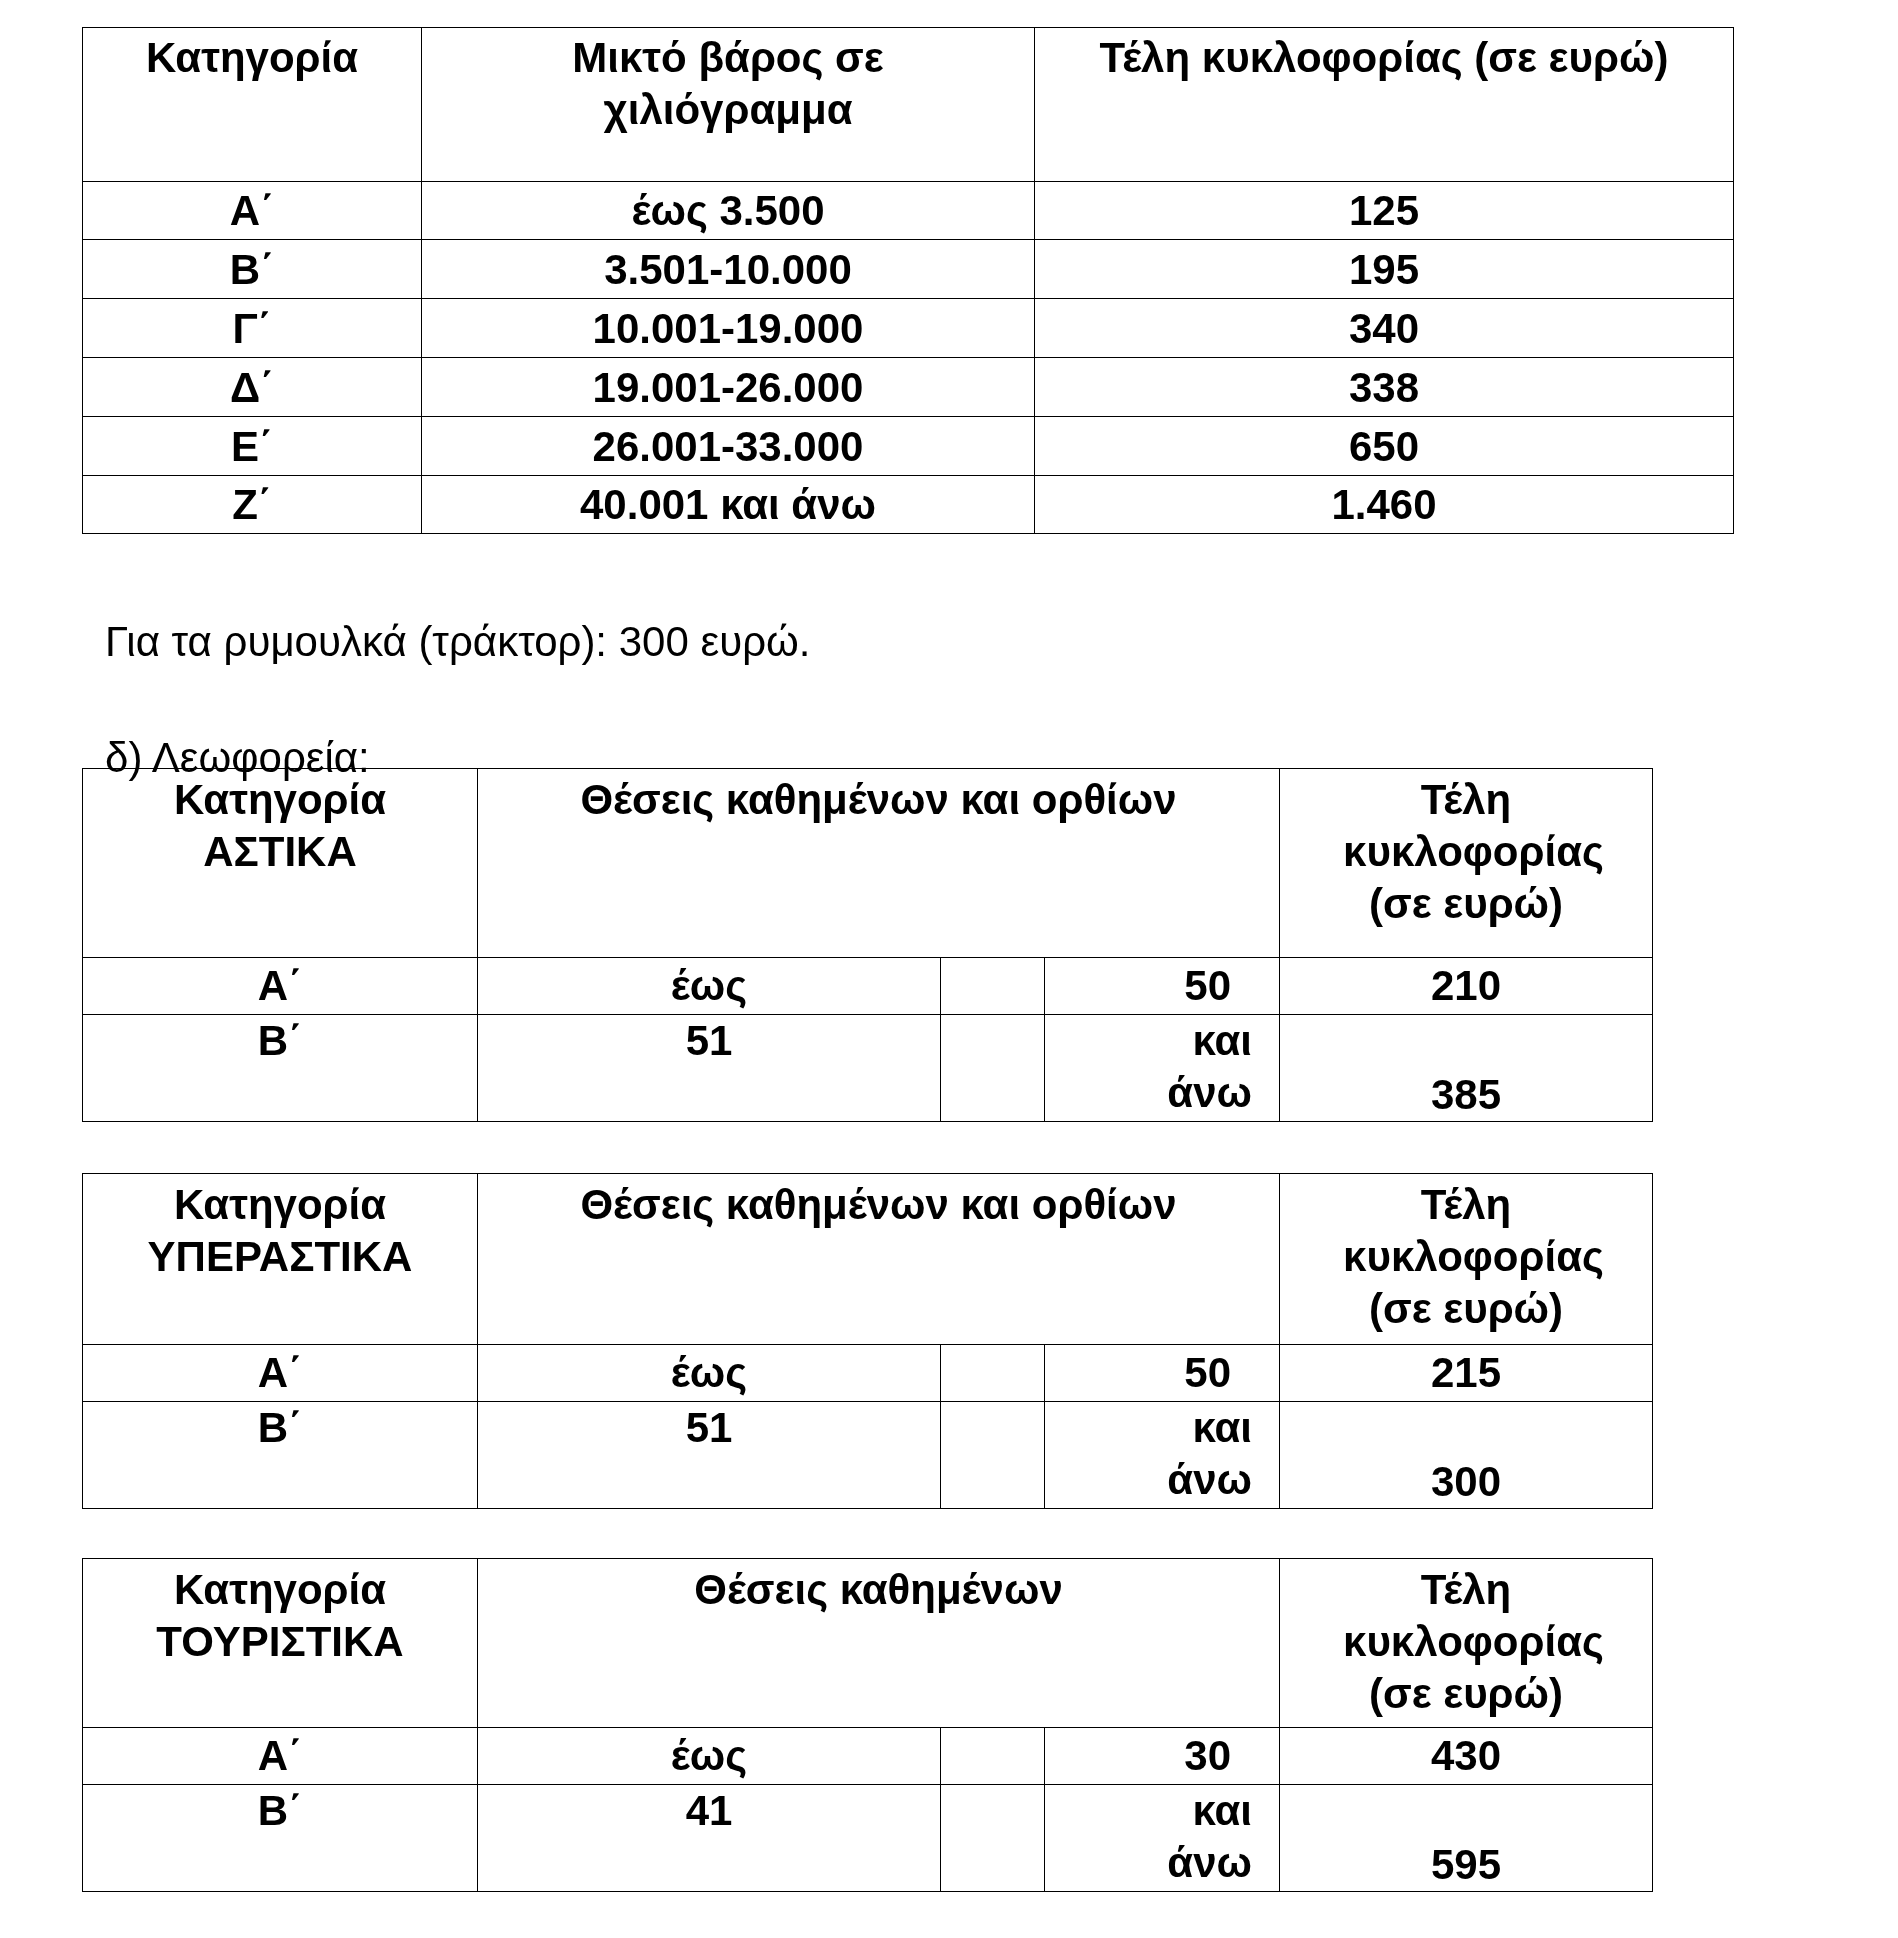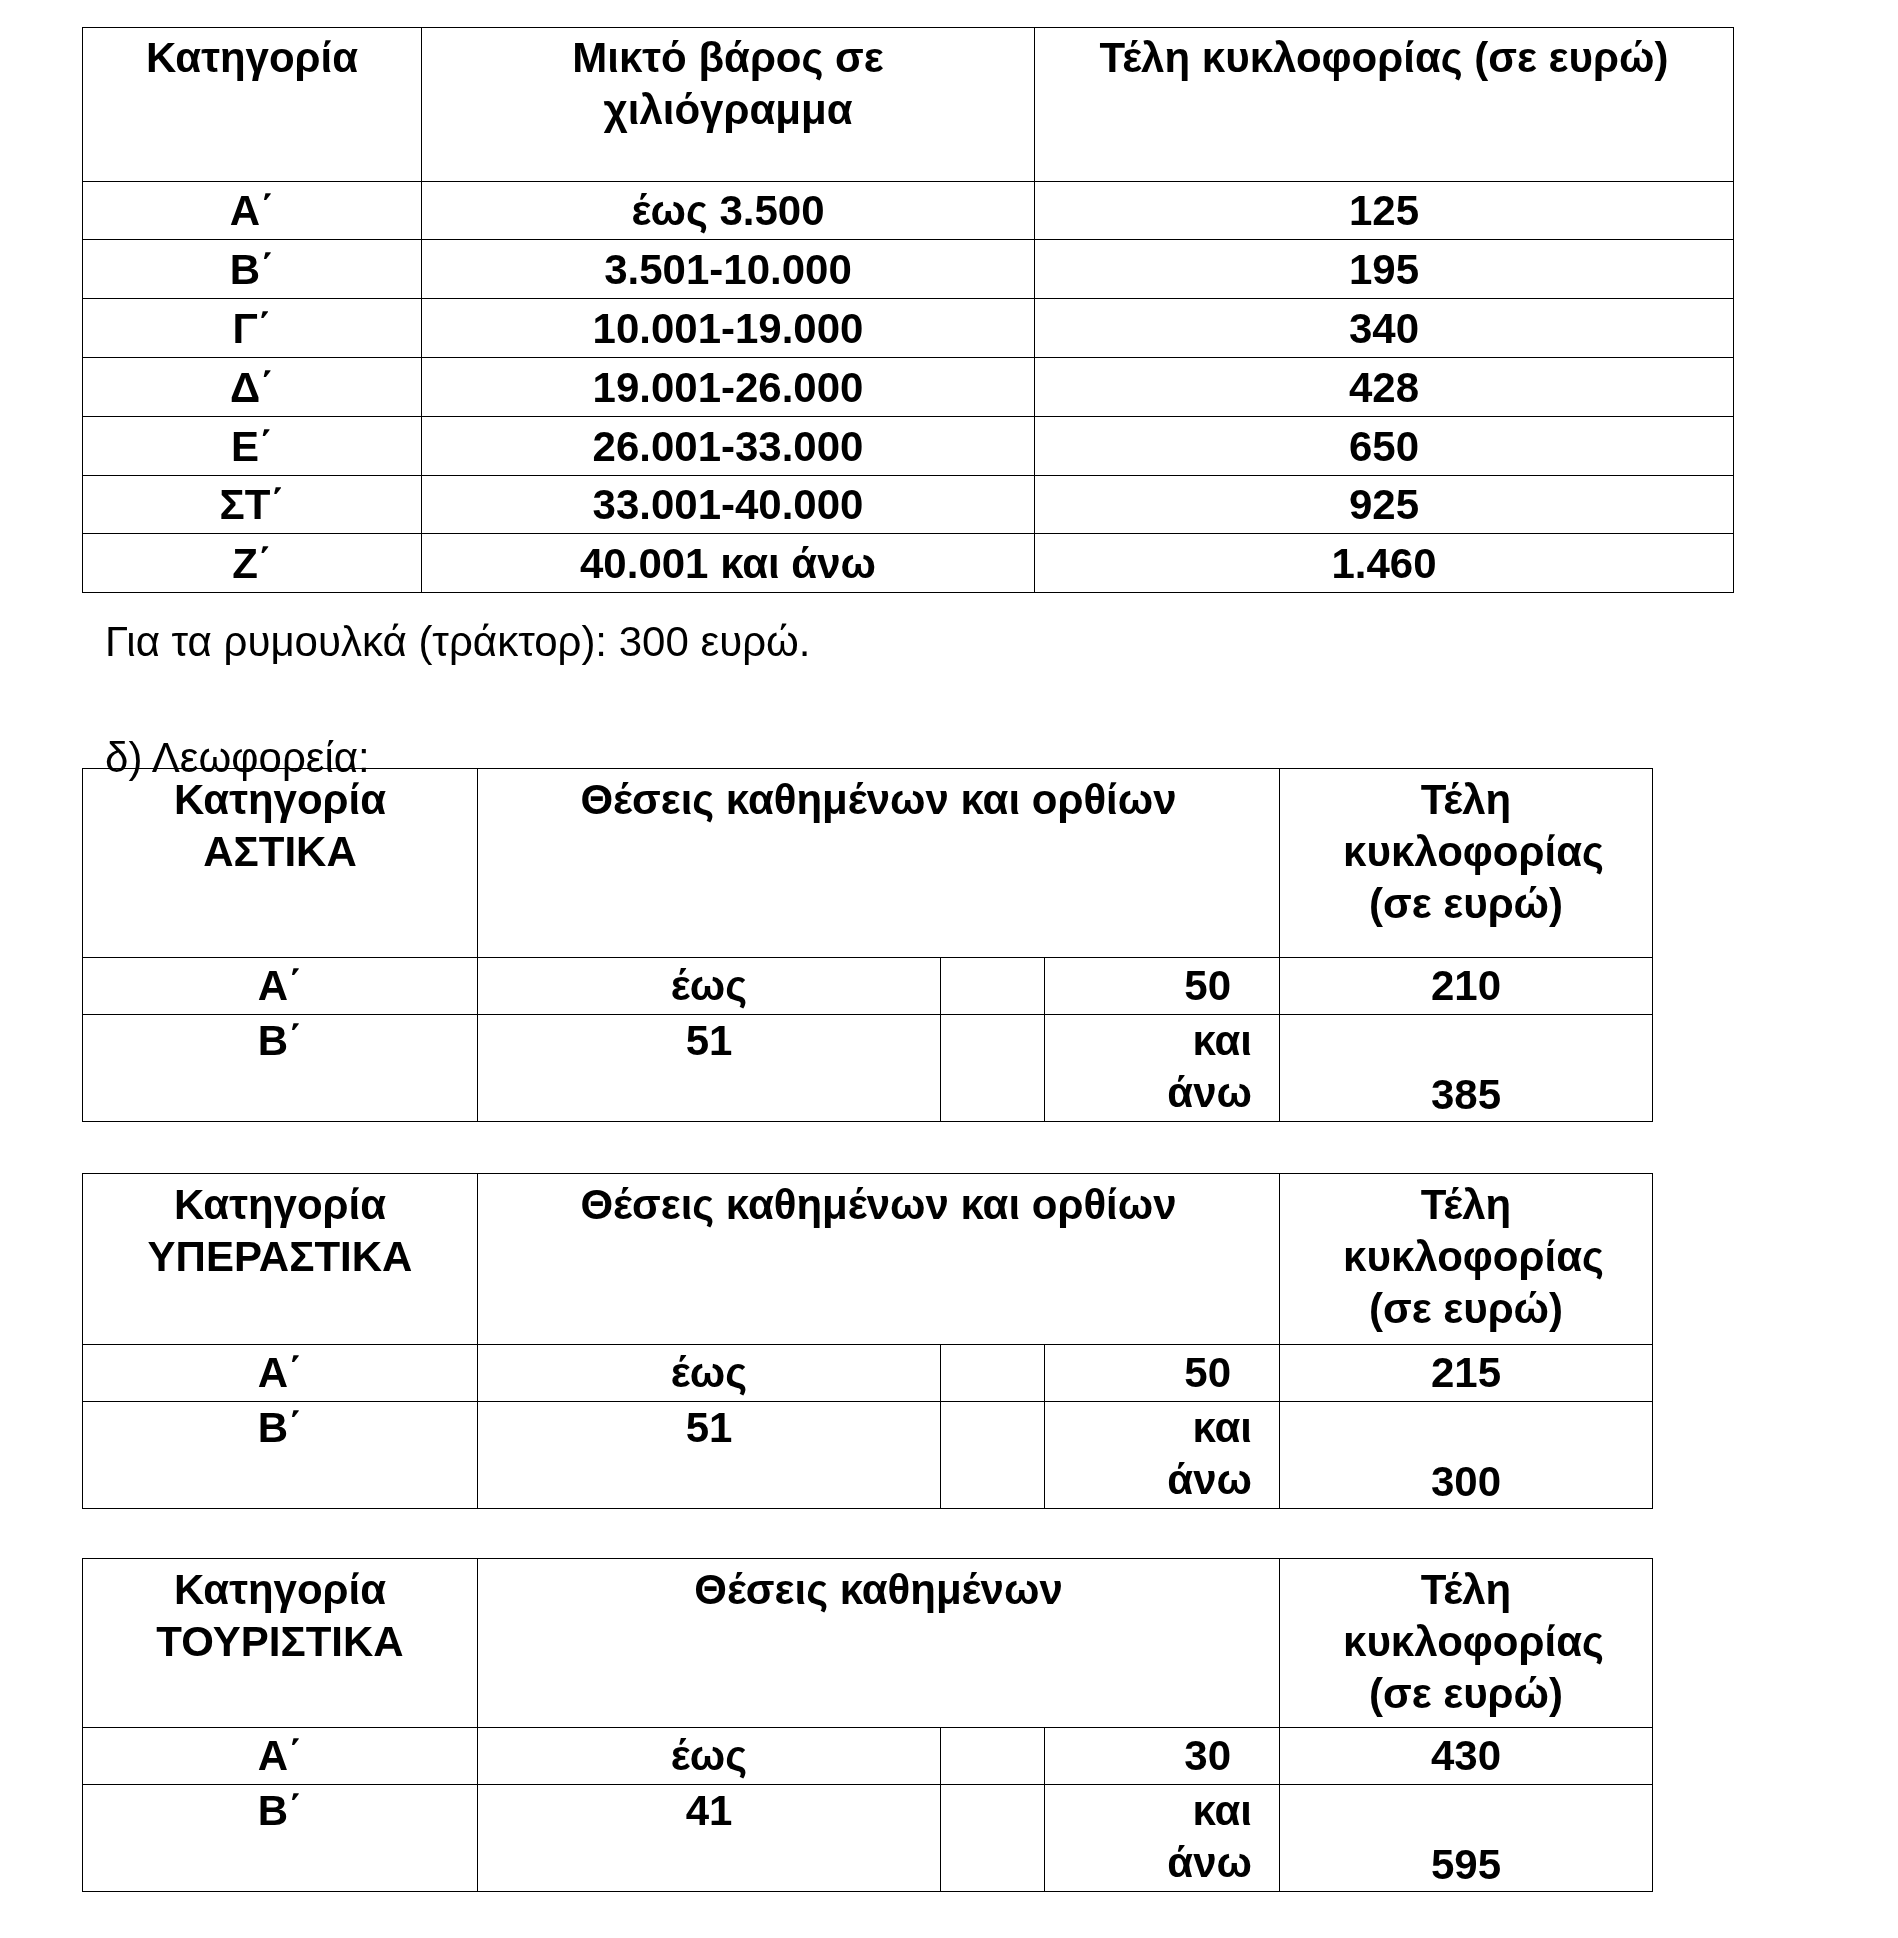--- a/index.html
+++ b/index.html
@@ -46,31 +46,26 @@
     <td>195</td>
   </tr>
   <tr class="row">
     <td>Γ΄</td>
     <td>10.001-19.000</td>
     <td>340</td>
   </tr>
   <tr class="row">
     <td>Δ΄</td>
     <td>19.001-26.000</td>
-    <td>428</td>
+    <td>338</td>
   </tr>
   <tr class="row">
     <td>Ε΄</td>
     <td>26.001-33.000</td>
     <td>650</td>
-  </tr>
-  <tr class="row">
-    <td>ΣΤ΄</td>
-    <td>33.001-40.000</td>
-    <td>925</td>
   </tr>
   <tr class="row">
     <td>Ζ΄</td>
     <td>40.001 και άνω</td>
     <td>1.460</td>
   </tr>
 </tbody>
   </table>
 
 <div class="para" style="top:616px;">Για τα ρυμουλκά (τράκτορ): 300 ευρώ.</div>

